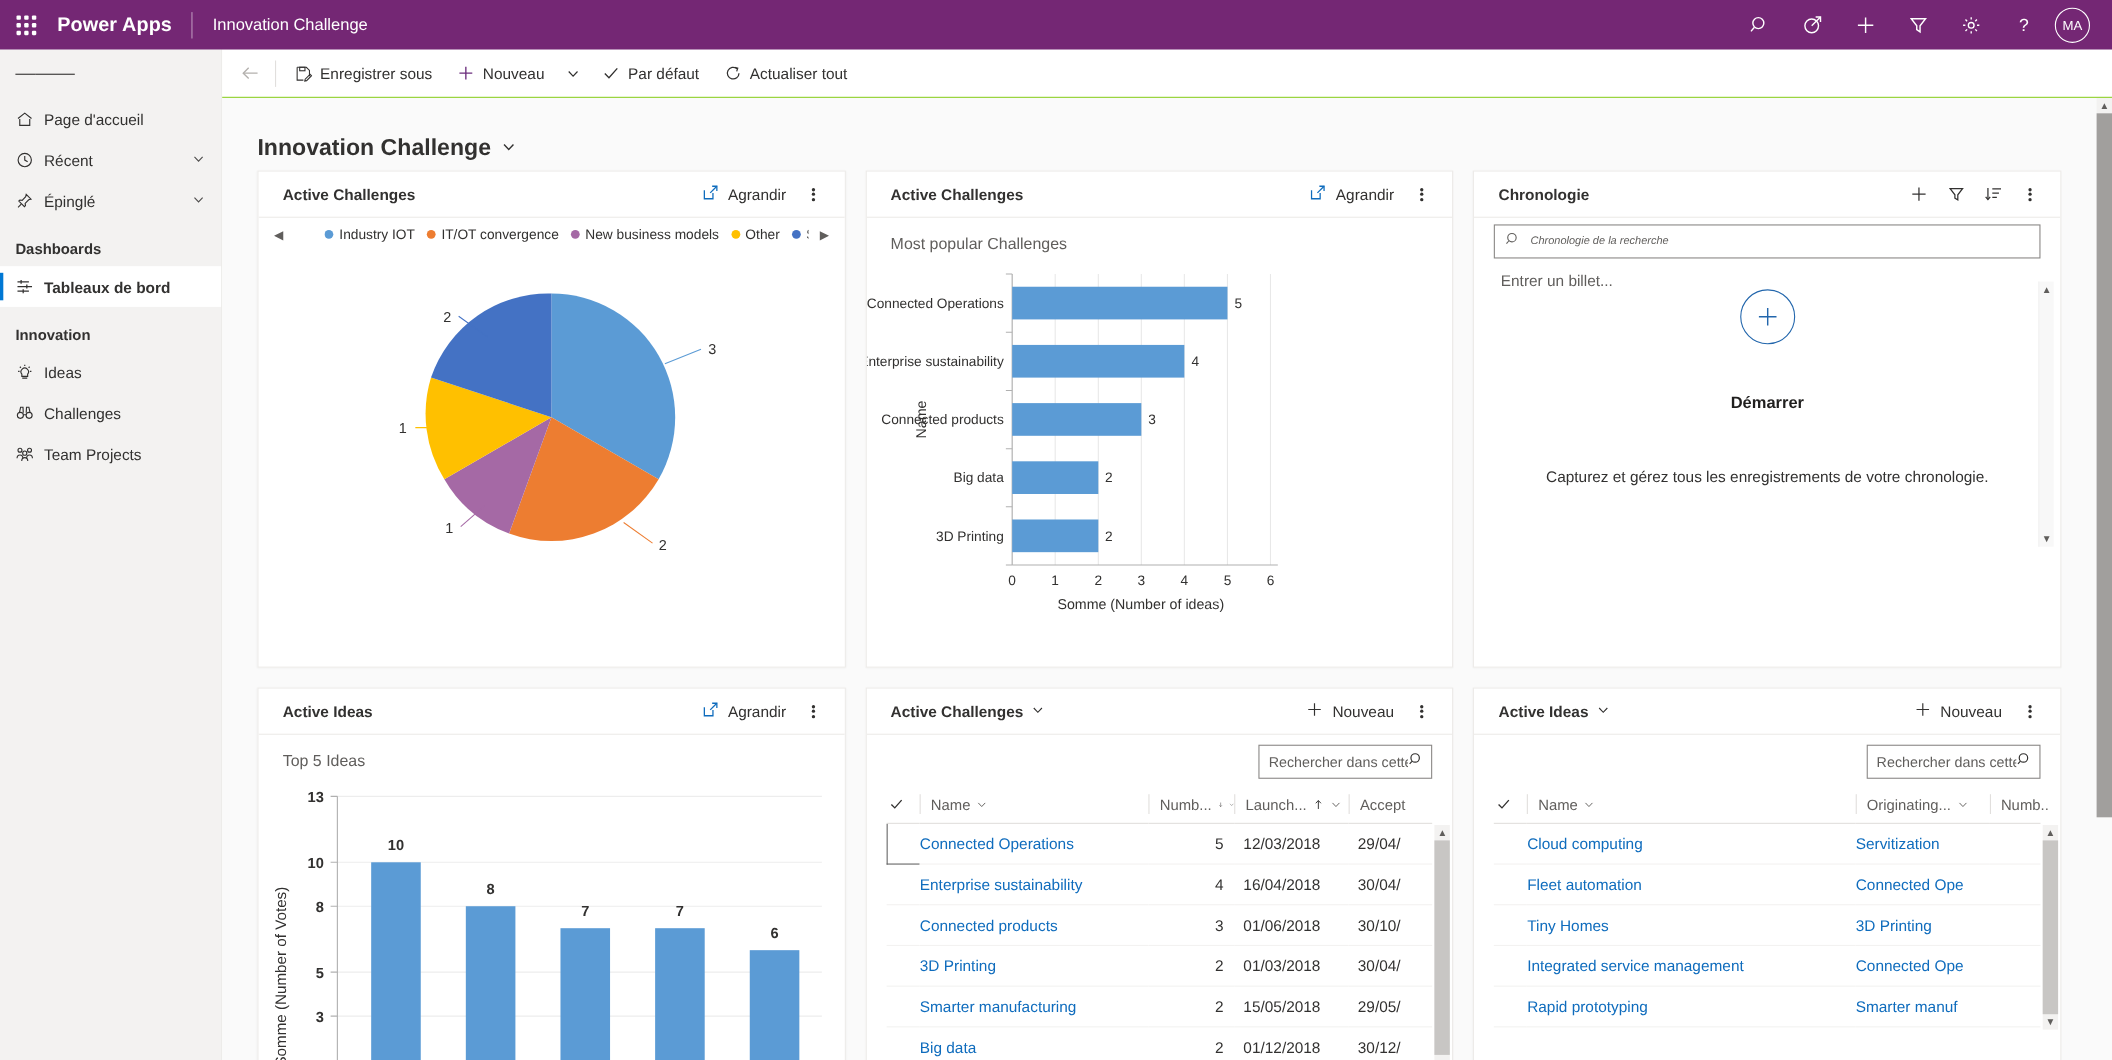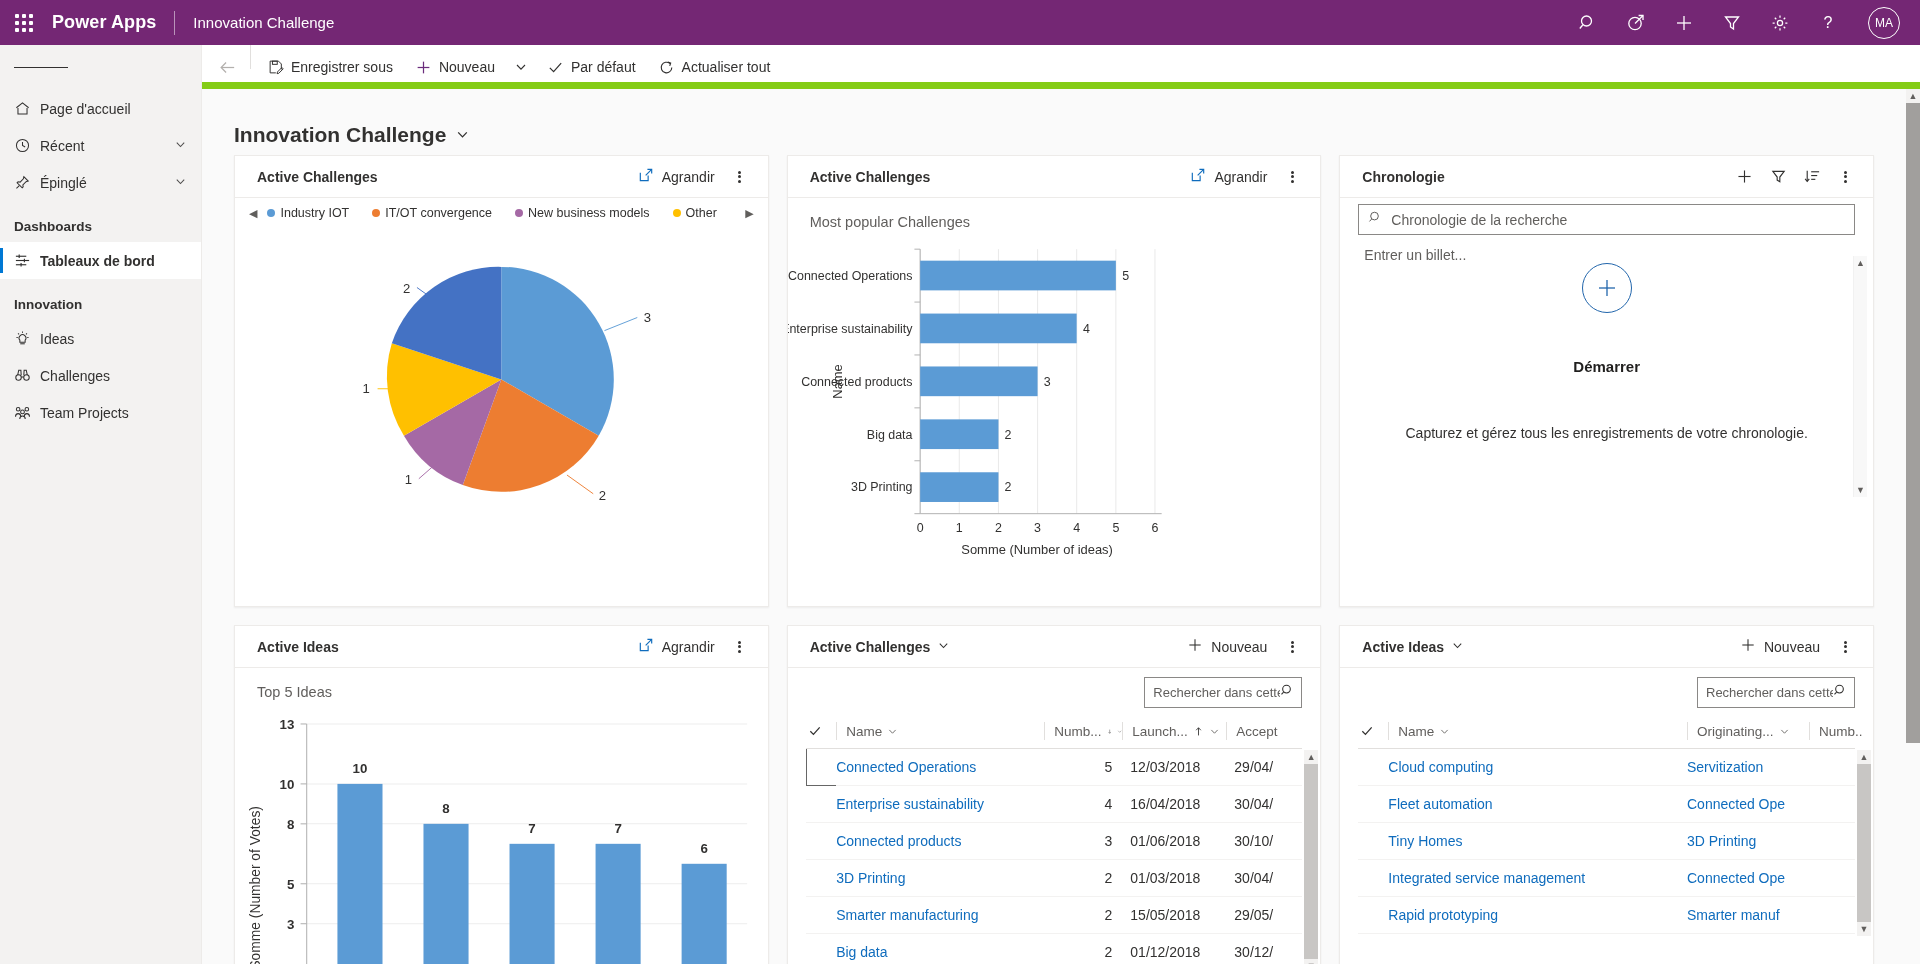--- a/index.html
+++ b/index.html
@@ -20,21 +20,21 @@
   .waffle-grid i { background: #fff; width: 4px; height: 4px; display: block; border-radius: 1px; }
   .brand { font-size: 18px; font-weight: bold; letter-spacing: .1px; padding-left: 4px; }
   .divider-v { width: 1px; height: 24px; background: rgba(255,255,255,.5); margin: 0 18px; }
   .appname { font-size: 15px; font-weight: 400; }
   .topbar-right { margin-left: auto; display: flex; align-items: center; gap: 0px; }
   .ticon { width: 48px; height: 45px; display: flex; align-items: center; justify-content: center; cursor: pointer; }
   .ticon svg { display: block; }
   .avatar {
     width: 32px; height: 32px; border-radius: 50%; border: 1px solid #fff;
     display: flex; align-items: center; justify-content: center;
-    font-size: 12px; margin-left: 16px; margin-right: 10px; cursor: pointer;
+    font-size: 12px; margin-left: 4px; margin-right: 10px; cursor: pointer;
   }
   
   .body-wrap { display: flex; height: 919px; }
   
   .sidenav {
     width: 202px; background: #f3f2f1; height: 923px; flex: none;
     border-right: 1px solid #edebe9; padding-top: 0;
   }
   .hamburger { height: 45px; display: flex; align-items: center; padding-left: 14px; cursor: pointer; }
   .hamburger span { display: block; width: 18px; height: 1.6px; background: #323130; margin: 2.6px 0; }
@@ -49,22 +49,22 @@
     font-size: 13.5px; font-weight: bold; color: #323130;
     padding: 18px 0 8px 14px;
   }
   .nav-item.selected { background: #ffffff; font-weight: 600; }
   .nav-item.selected::before {
     content: ""; position: absolute; left: 0; top: 6px; bottom: 6px; width: 3px; background: #0078d4;
   }
   
   .rightcol { flex: 1; display: flex; flex-direction: column; min-width: 0; }
   .cmdbar {
-    height: 44px; background: #fff; display: flex; align-items: flex-start;
-    border-bottom: 7px solid #84cc16; padding-left: 4px;
+    height: 44px; background: #fff; display: flex; align-items: center;
+    border-bottom: 1px solid #84cc16; padding-left: 4px;
   }
   .back-btn { width: 42px; height: 44px; display: flex; align-items: center; justify-content: center; cursor: pointer; color: #a19f9d; }
   .cmd-sep { width: 1px; height: 24px; background: #e1dfdd; margin: 0 6px 0 2px; }
   .cmd {
     display: flex; align-items: center; gap: 7px; height: 44px; padding: 0 11px;
     font-size: 14px; color: #323130; cursor: pointer; white-space: nowrap;
   }
   .cmd .cico { display: flex; align-items: center; }
   .cmd-caret { padding: 0 8px; display: flex; align-items: center; height: 44px; cursor: pointer; }
   
@@ -98,21 +98,21 @@
     padding: 4px 7px; cursor: pointer;
   }
   .kebab { width: 28px; height: 28px; display: flex; align-items: center; justify-content: center; cursor: pointer; }
   .kebab span { display:block; width: 3px; height: 3px; border-radius: 50%; background: #323130; margin: 1.5px 0; }
   .icon-btn { width: 30px; height: 30px; display: flex; align-items: center; justify-content: center; cursor: pointer; }
   .card-body { flex: 1; position: relative; overflow: hidden; }
   .chart-sub { font-size: 14.5px; color: #605e5c; padding: 16px 0 0 22px; }
   
   .legend { display: flex; align-items: center; gap: 10px; padding: 8px 14px 0 14px; font-size: 12.5px; color: #323130; }
   .legend .arw { color: #605e5c; cursor: pointer; font-size: 11px; }
-  .legend-items { display: flex; align-items: center; gap: 23px; flex: 1; overflow: hidden; }
+  .legend-items { display: flex; align-items: center; gap: 11px; flex: 1; overflow: hidden; margin-left: 28px; }
   .lg { display: flex; align-items: center; gap: 5px; white-space: nowrap; cursor: pointer; }
   .lg .dot { width: 8px; height: 8px; border-radius: 50%; display: block; }
   
   .svgwrap { width: 100%; height: 100%; display: block; }
   
   .list-toolbar { height: 48px; display: flex; align-items: center; justify-content: flex-end; padding-right: 18px; }
   .searchbox {
     width: 158px; height: 31px; border: 1px solid #8a8886; background: #fff;
     display: flex; align-items: center; padding: 0 6px 0 8px; font-size: 13px; color: #605e5c;
   }
@@ -155,22 +155,22 @@
     display: flex; align-items: center; justify-content: center; color: #2266ac;
     margin-bottom: 17px; cursor: pointer;
   }
   .tl-title { font-size: 15px; font-weight: bold; color: #201f1e; margin-bottom: 22px; }
   .tl-desc { font-size: 14px; color: #323130; }
   .tl-search {
     margin: 6px 18px 0 18px; height: 31px; border: 1px solid #8a8886;
     display: flex; align-items: center; gap: 8px; padding: 0 9px; background: #fff;
   }
   .tl-search input {
-    border: 0; outline: 0; flex: 1; font-size: 14px; color: #000000;
-    font-family: "Liberation Sans", sans-serif; background: transparent;
+    border: 0; outline: 0; flex: 1; font-size: 10px; color: #000000;
+    font-family: "Liberation Sans", sans-serif; background: transparent; font-style: italic;
   }
   .tl-search input::placeholder { color: #605e5c; }
   .tl-body { flex: 1; display: flex; flex-direction: column; position: relative; }
   
   .page-scroll {
     position: absolute; top: 0; right: 0; width: 16px; bottom: 0; background: #fafafa;
   }
   .page-scroll .thumb { position: absolute; left: 2px; right: 0; top: 14px; height: 640px; background: #a19f9d; }
   .page-scroll .ar { position: absolute; left: 2px; right: 0; height: 14px; display:flex; align-items:center; justify-content:center; font-size: 9px; color: #605e5c; background: #f3f2f1; }
 </style>

